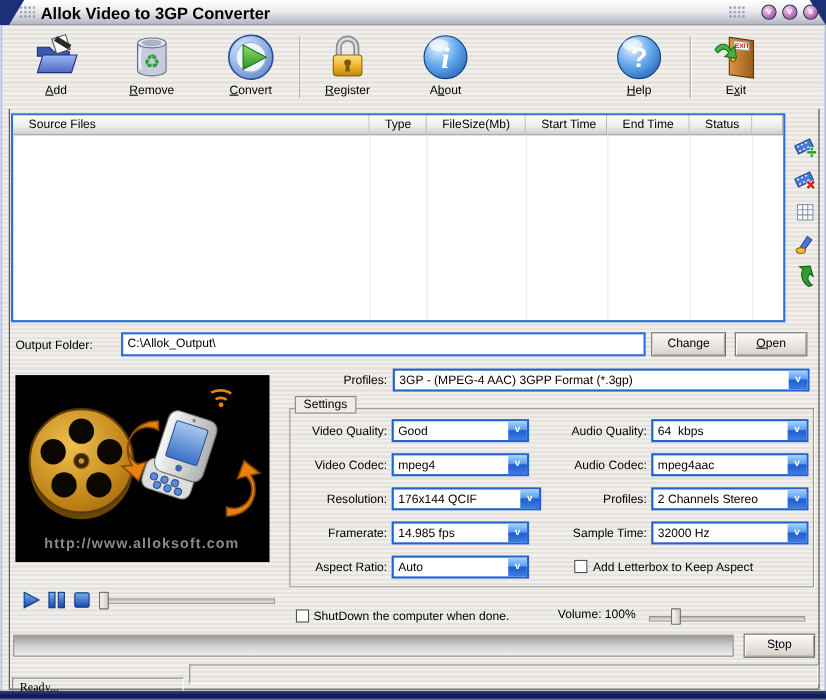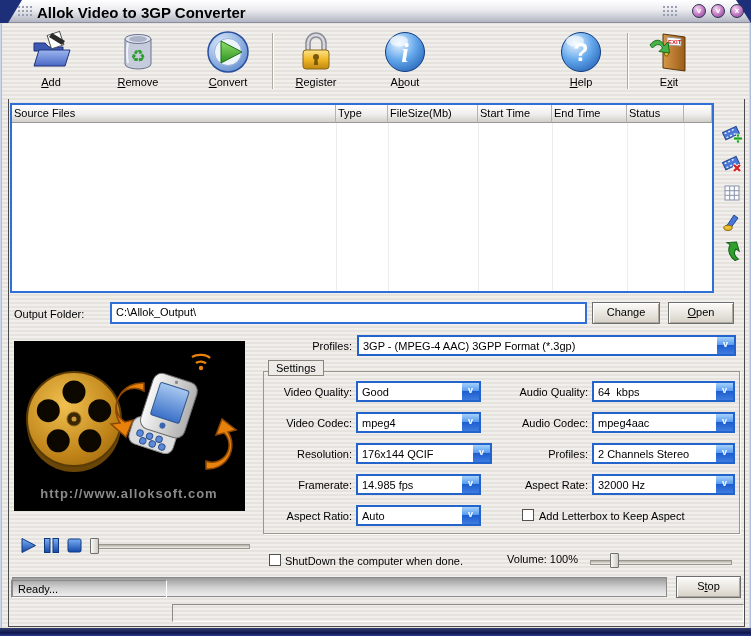--- a/index.html
+++ b/index.html
@@ -33,21 +33,21 @@
   .ticon{display:block;margin:0 auto;width:44px;height:44px;}
   .tlabel{display:block;margin-top:2px;font-size:11px;}
   .vsep{top:33px;width:1px;height:56px;background:#aeaaa2;box-shadow:1px 0 0 #ffffff;}
 
   
   .filetable{left:10px;top:103px;width:704px;height:190px;border:2px solid #2f6fd6;
     background:#fff;box-sizing:border-box;}
   .thead{display:flex;height:18px;}
   .th{background:linear-gradient(180deg,#ffffff 0%,#efeeec 55%,#d2cfca 100%);
     border-right:1px solid #b4b2ae;border-bottom:1px solid #9a9894;
-    padding:2px 0 0 2px;box-sizing:border-box;white-space:nowrap;overflow:hidden;}
+    padding:2px 0 0 14px;box-sizing:border-box;white-space:nowrap;overflow:hidden;}
   .colline{position:absolute;top:18px;bottom:0;width:1px;background:#ececec;}
 
   
   .sideicon{left:722px;width:20px;height:20px;cursor:default;}
 
   
   .fieldbox{border:2px solid #2f6fd6;background:#fff;box-sizing:border-box;
     line-height:17px;padding-left:4px;white-space:pre;overflow:hidden;}
   .btn{background:linear-gradient(180deg,#fcfbf9 0%,#e3dfd7 70%,#d5d1c7 100%);
     border:1px solid #6e6e6e;box-shadow:inset 1px 1px 0 #ffffff,inset -1px -1px 0 #aca89e;
@@ -407,21 +407,21 @@
   <span class="abs rlabel" style="left:470px;top:417px;width:118px;">Audio Codec:</span>
   <div class="abs dd" style="left:592px;top:412px;width:143px;height:21px;">
     <span class="txt">mpeg4aac</span>
       <span class="ddbtn">v</span>
   </div>
   <span class="abs rlabel" style="left:470px;top:448px;width:118px;">Profiles:</span>
   <div class="abs dd" style="left:592px;top:443px;width:143px;height:21px;">
     <span class="txt">2 Channels Stereo</span>
       <span class="ddbtn">v</span>
   </div>
-  <span class="abs rlabel" style="left:470px;top:479px;width:118px;">Aspect Rate:</span>
+  <span class="abs rlabel" style="left:470px;top:479px;width:118px;">Sample Time:</span>
   <div class="abs dd" style="left:592px;top:474px;width:143px;height:21px;">
     <span class="txt">32000 Hz</span>
       <span class="ddbtn">v</span>
   </div>
 
   <div class="abs cb" style="left:522px;top:509px;"></div>
   <span class="abs" style="left:539px;top:510px;">Add Letterbox to Keep Aspect</span>
 
   <div class="abs" style="left:20px;top:537px;width:17px;height:17px;">
     <svg viewBox="0 0 17 17" width="17" height="17">
@@ -462,20 +462,20 @@
 
   <div class="abs cb" style="left:269px;top:554px;"></div>
   <span class="abs" style="left:285px;top:555px;">ShutDown the computer when done.</span>
   <span class="abs rlabel" style="left:470px;top:553px;width:108px;">Volume: 100%</span>
   <div class="abs track" style="left:590px;top:560px;width:142px;height:5px;"></div>
   <div class="abs thumb" style="left:610px;top:553px;width:9px;height:15px;"></div>
 
   <div class="abs progress"></div>
   <div class="abs btn" style="left:676px;top:576px;width:65px;height:22px;">S<span class="ul">t</span>op</div>
 
-  <div class="abs sunken" style="left:11px;top:580px;width:156px;height:18px;line-height:16px;padding-left:6px;">Ready...</div>
+  <div class="abs sunken" style="left:11px;top:616px;width:156px;height:18px;line-height:16px;padding-left:6px;font-family:Liberation Serif, serif;">Ready...</div>
   <div class="abs sunken" style="left:172px;top:604px;width:572px;height:18px;"></div>
 
   <div class="abs edge" style="left:0;"></div>
   <div class="abs edge" style="left:749px;"></div>
   <div class="abs bottomband"></div>
 
 </div>
 
 </body></html>

